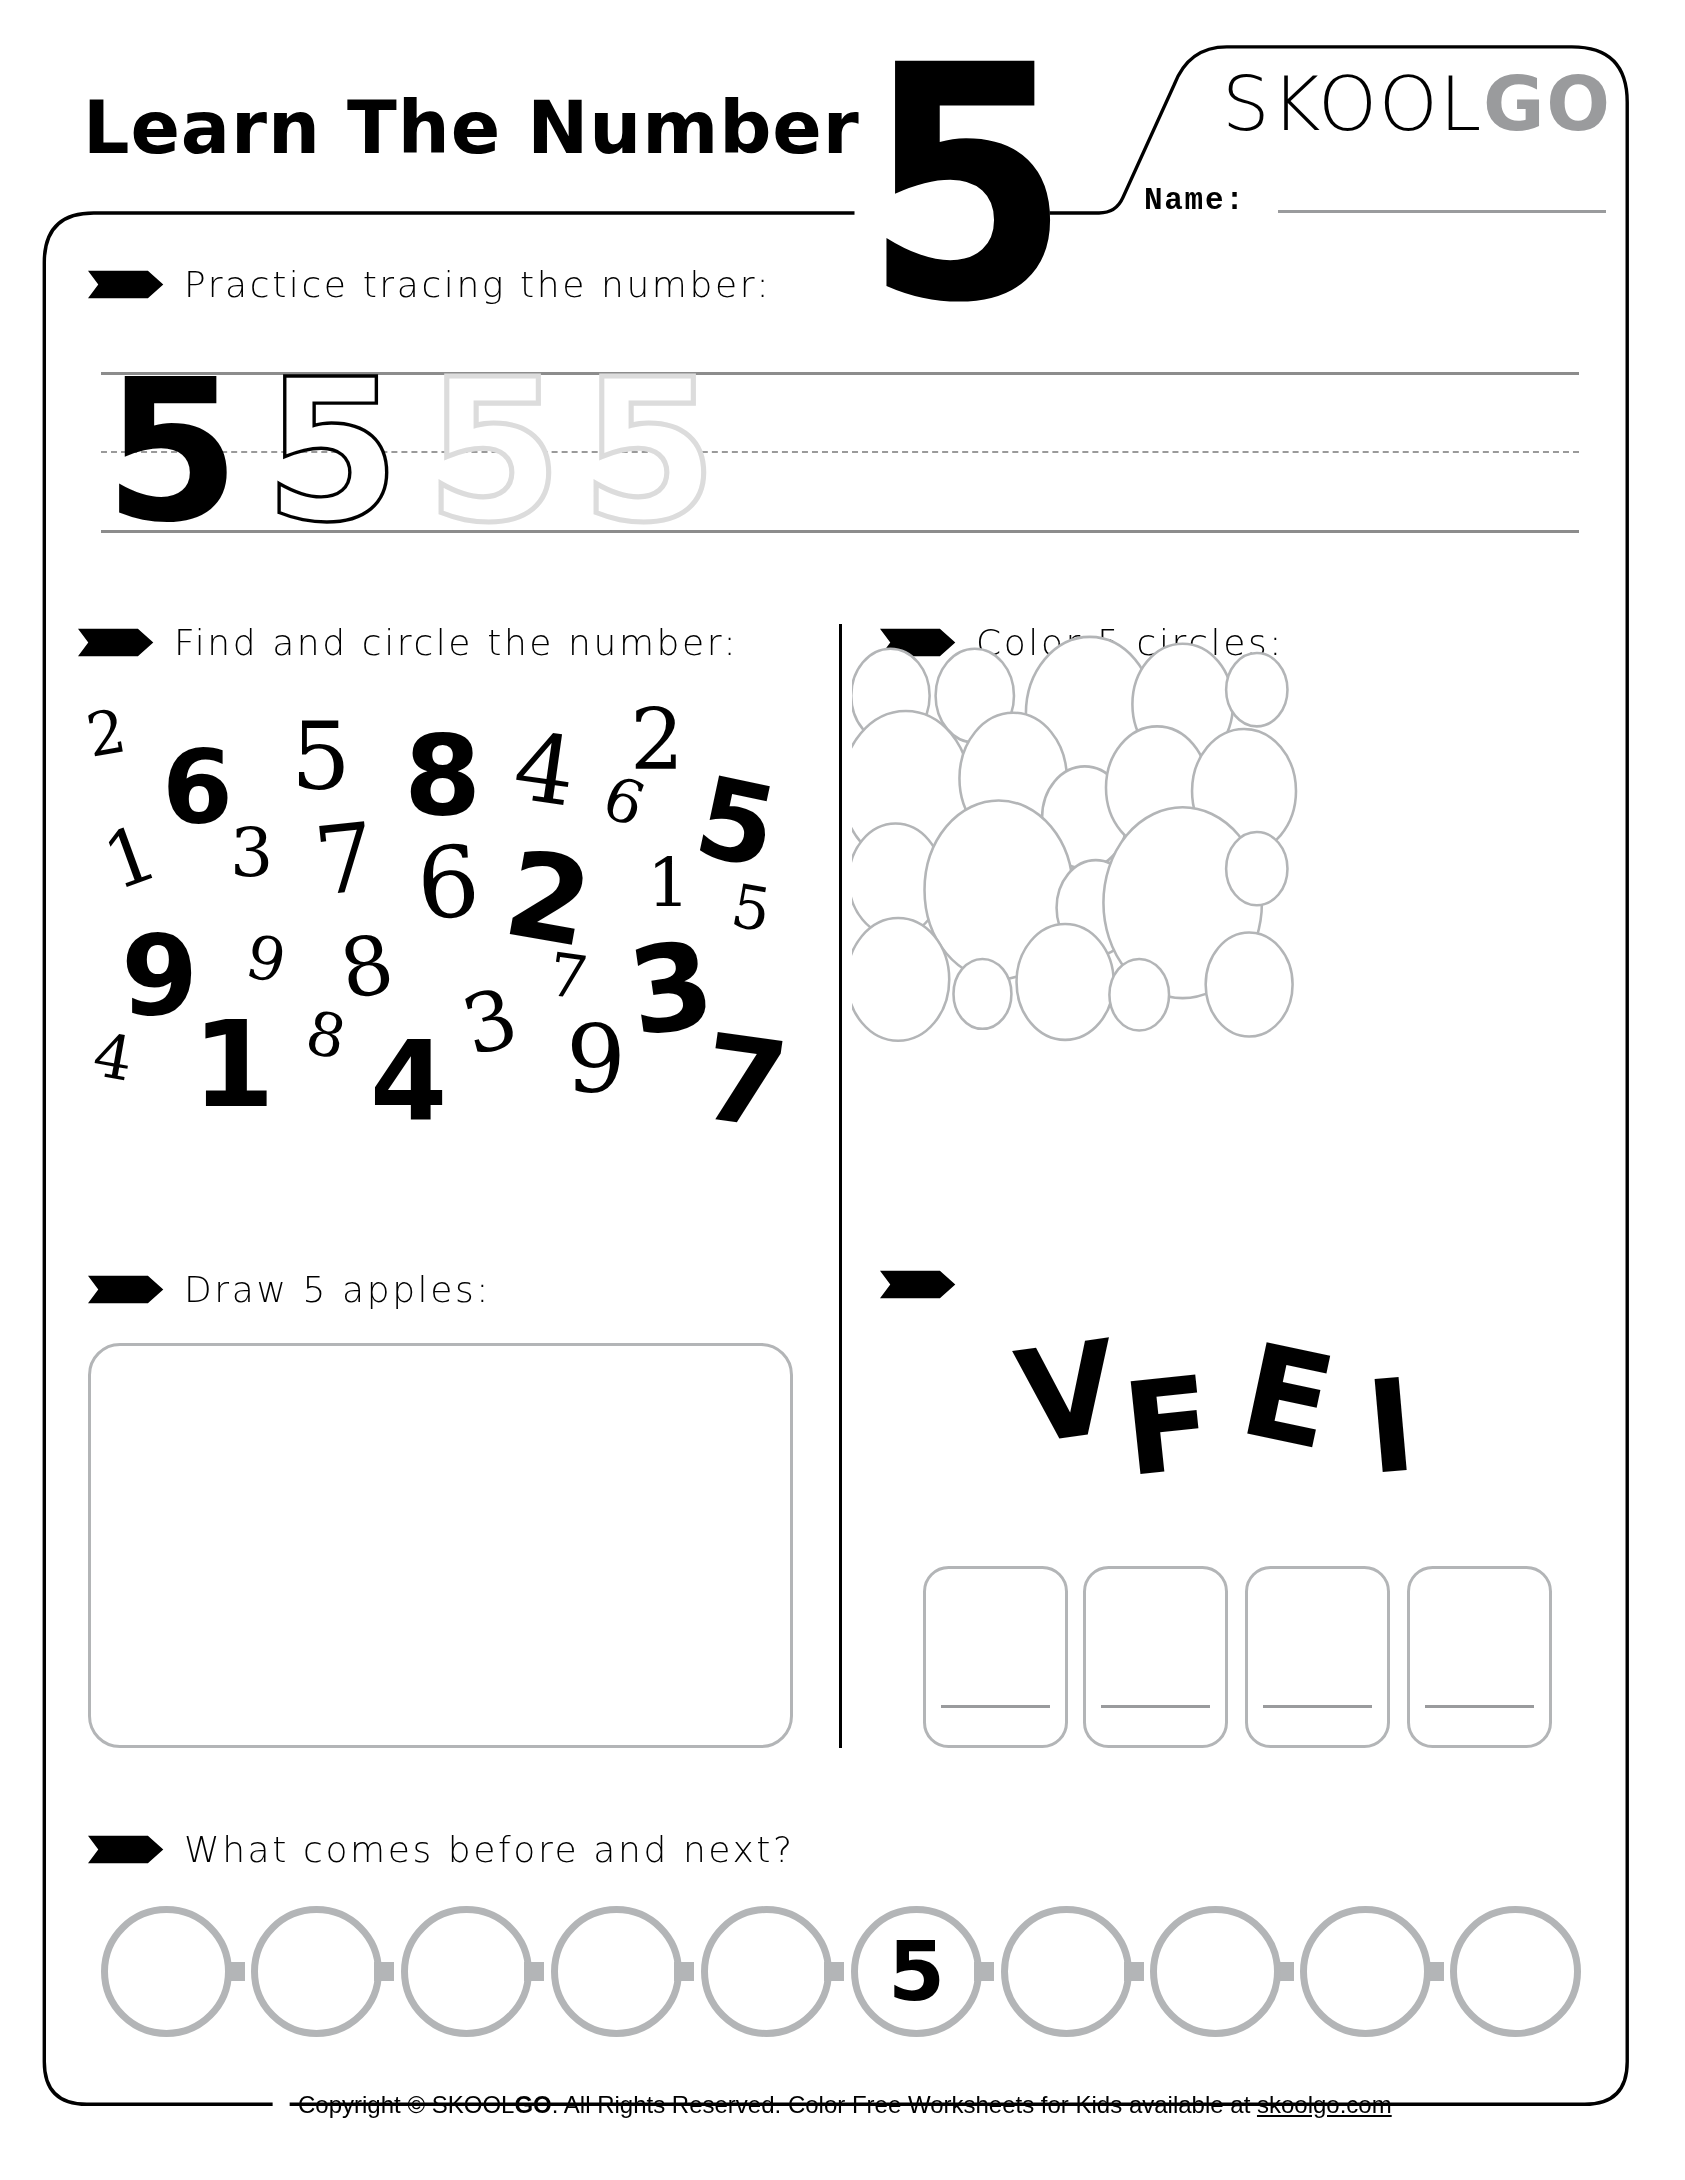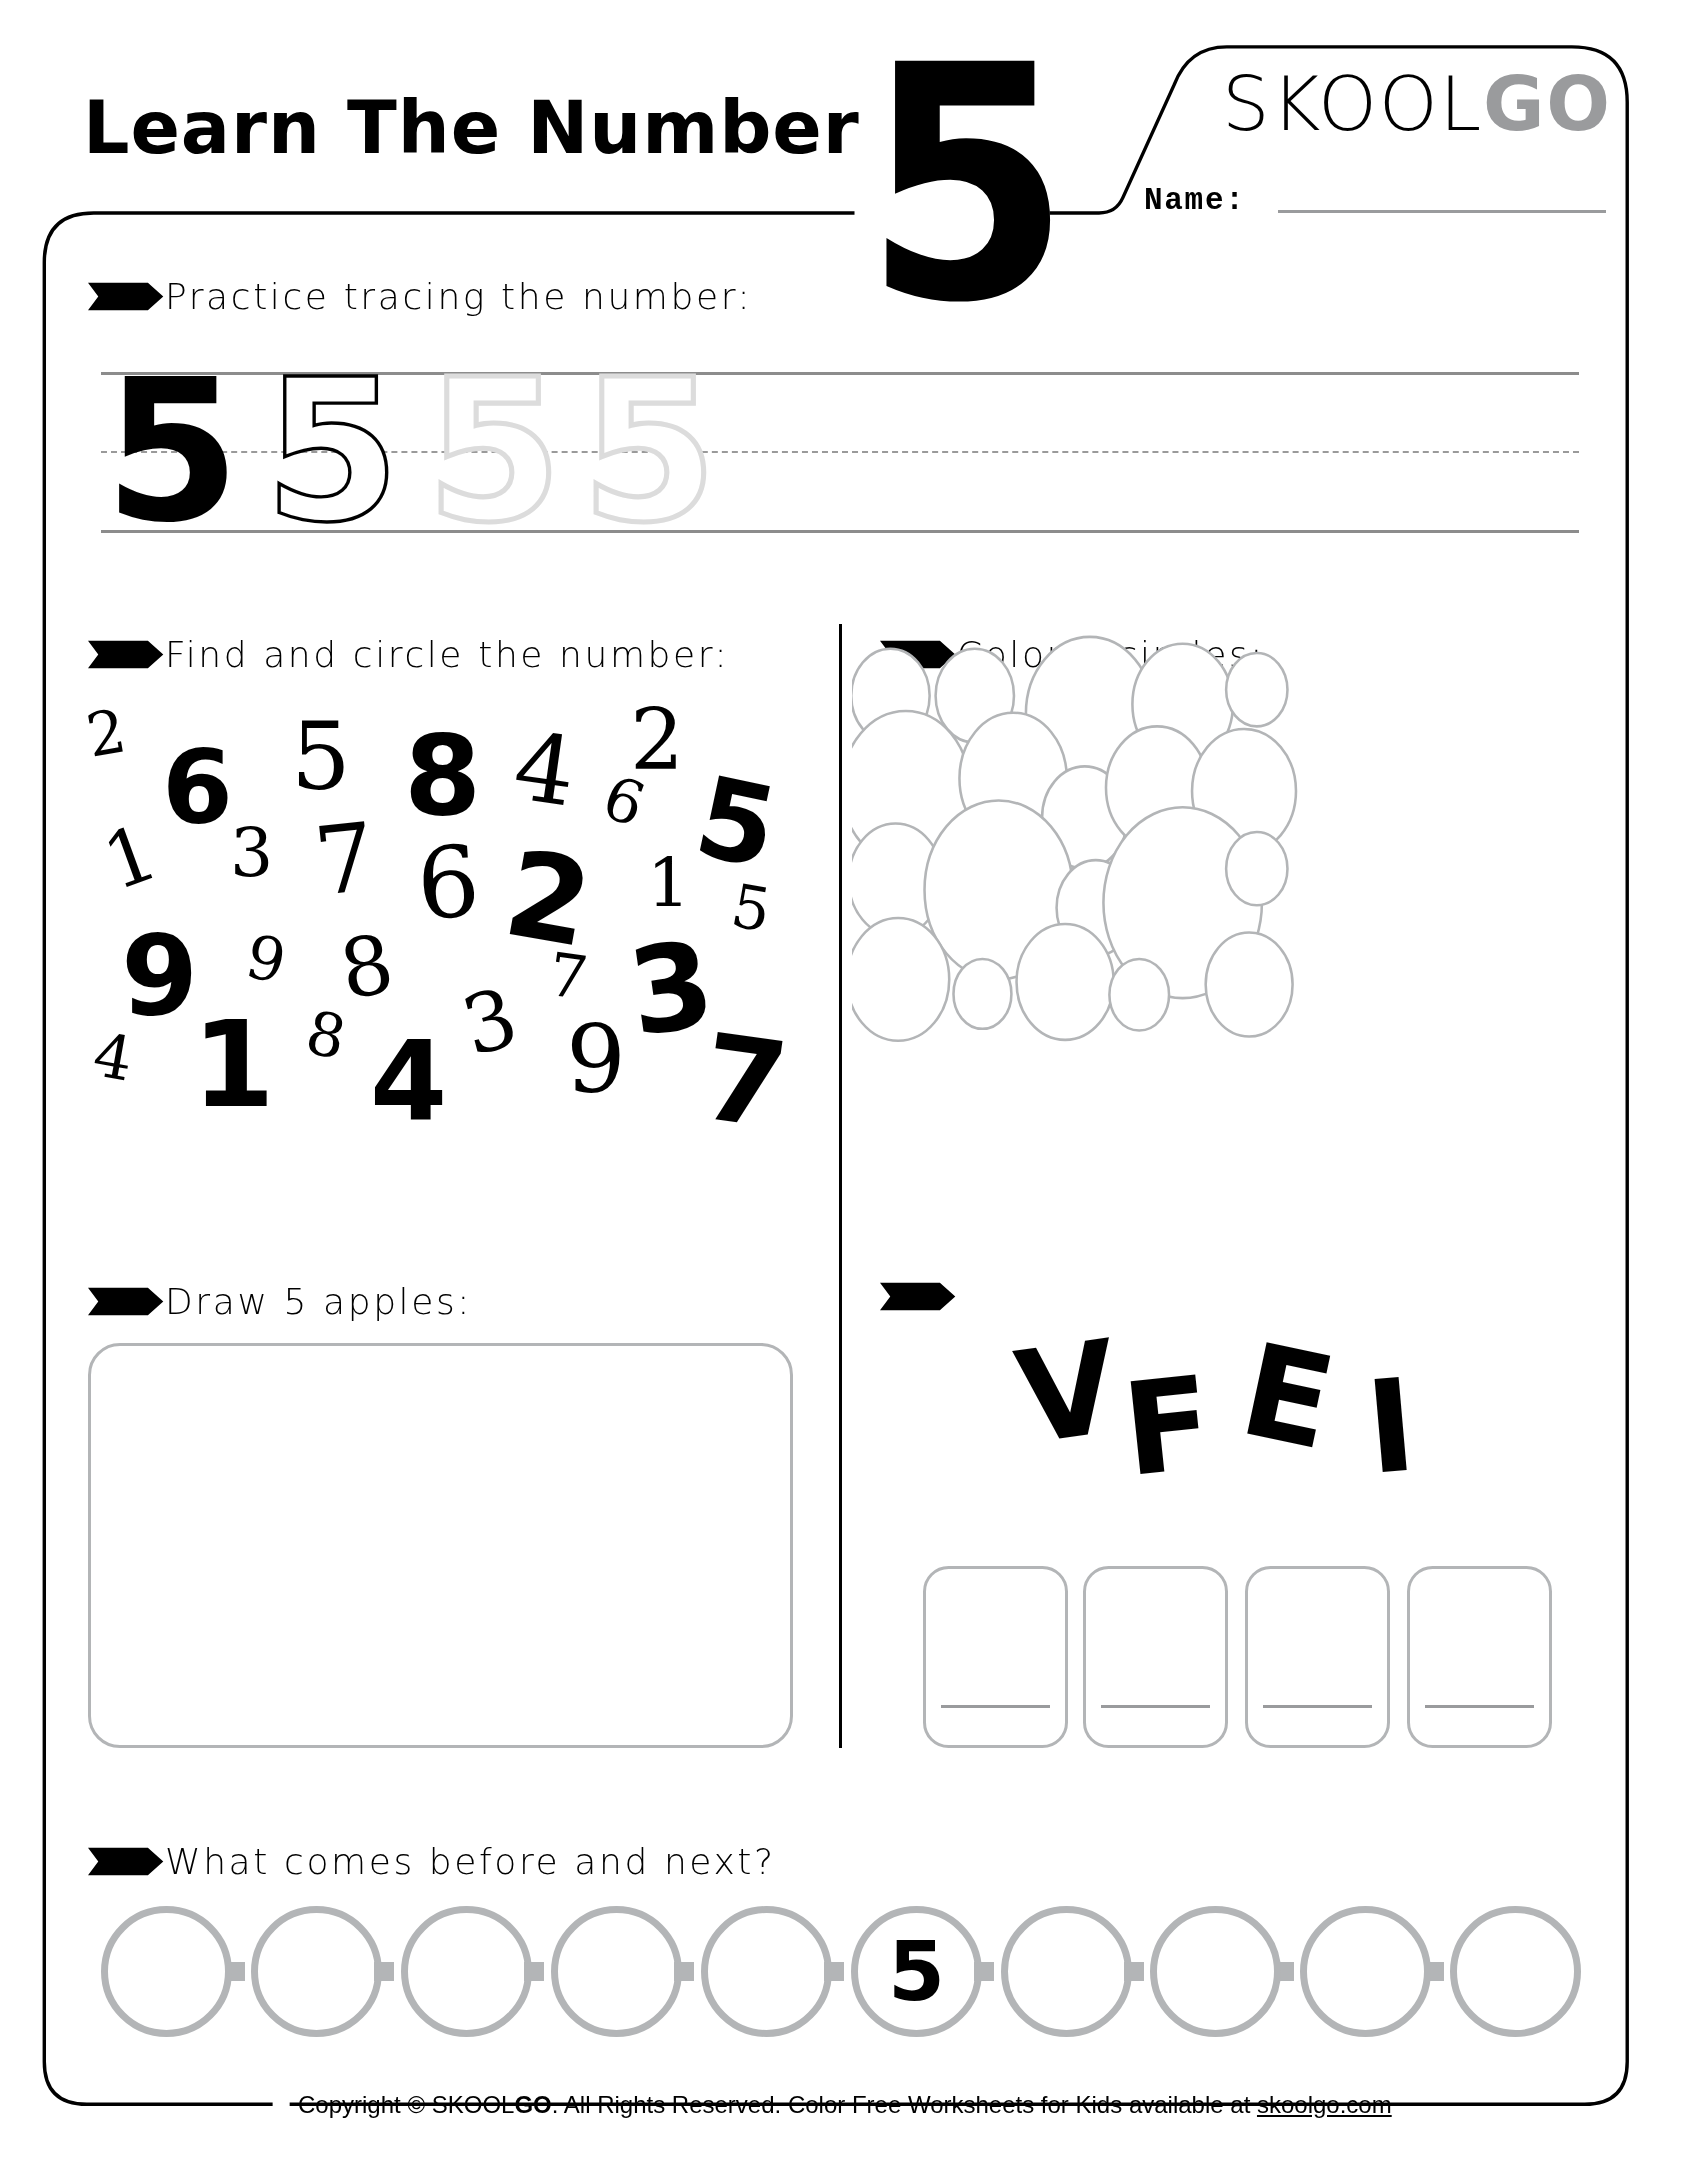--- a/index.html
+++ b/index.html
@@ -5,21 +5,21 @@
   html, body { margin: 0; padding: 0; background: #ffffff; }
   body { width: 1686px; height: 2181px; position: relative; overflow: hidden; font-family: "DejaVu Sans", sans-serif; color: #000; }
   .abs { position: absolute; }
   #frame { position: absolute; left: 0; top: 0; width: 1686px; height: 2181px; }
   .title { left: 83px; top: 85px; font-family: "DejaVu Sans", sans-serif; font-weight: bold; font-size: 73px; letter-spacing: 0.9px; white-space: nowrap; }
   .bignum { left: 856px; top: 44px; font-family: "DejaVu Sans", sans-serif; font-weight: bold; font-size: 324px; line-height: 281px; width: 187px; text-align: center; letter-spacing: -8.5px; transform: scaleX(0.92); }
   .logo { left: 1222px; top: 66px; font-family: "DejaVu Sans", sans-serif; font-size: 75px; font-weight: 200; letter-spacing: 1.7px; white-space: nowrap; line-height: 77px; }
   .logo .go { color: #9a9b9d; font-weight: bold; }
   .name-label { left: 1144px; top: 183px; font-size: 31px; font-weight: bold; letter-spacing: 1.7px; font-family: Liberation Mono, monospace; }
   .name-line { left: 1278px; top: 210px; width: 328px; height: 2.6px; background: #9a9b9d; }
-  .heading { display: flex; align-items: center; white-space: nowrap; margin-top: 12px; }
+  .heading { display: flex; align-items: center; gap: 19px; white-space: nowrap; }
   .heading .label { font-family: "DejaVu Sans", sans-serif; font-size: 36px; font-weight: 300; letter-spacing: 2.6px; }
   .trace-line { height: 2.6px; background: #8c8c8c; }
   .trace-dash { height: 0; border-top: 2.6px dashed #9a9a9a; }
   .trace-digit { font-family: "DejaVu Sans", sans-serif; font-weight: bold; font-size: 196px; line-height: 170px; }
   .numbers-field span { position: absolute; font-family: "DejaVu Serif", serif; }
   .numbers-field span.b { font-family: "DejaVu Sans", sans-serif; font-weight: bold; }
   .divider { left: 839px; top: 624px; width: 3.4px; height: 1124px; background: #000; }
   .apple-box { left: 88px; top: 1343px; width: 705px; height: 405px; border: 3.4px solid #b3b5b7; border-radius: 32px; box-sizing: border-box; }
   .letter { position: absolute; font-family: "DejaVu Sans", sans-serif; font-weight: bold; font-size: 128px; line-height: 128px; }
   .letter-box { position: absolute; width: 145px; height: 182px; border: 3.4px solid #b3b5b7; border-radius: 25.6px; box-sizing: border-box; }
@@ -54,21 +54,21 @@
   <span class="label">Practice tracing the number:</span>
 </div>
 <div class="abs trace-line" style="left:101px; top:372px; width:1478px;"></div>
 <div class="abs trace-dash" style="left:101px; top:451px; width:1478px;"></div>
 <div class="abs trace-line" style="left:101px; top:530px; width:1478px;"></div>
 <div class="abs trace-digit" style="left:104px; top:366px; color:#000;">5</div>
 <div class="abs trace-digit" style="left:264px; top:366px; color:#fff; -webkit-text-stroke:3.4px #000;">5</div>
 <div class="abs trace-digit" style="left:426px; top:366px; color:#fff; -webkit-text-stroke:5.1px #dcdcdc;">5</div>
 <div class="abs trace-digit" style="left:581px; top:366px; color:#fff; -webkit-text-stroke:5.1px #dcdcdc;">5</div>
 
-<div class="abs heading" style="left:88px; top:622px;align-items:center;">
+<div class="abs heading" style="left:78px; top:622px;align-items:center;">
   <svg width="77" height="31" viewBox="0 0 90 36">
       <path d="M0 2 L70 2 L88 18 L70 34 L0 34 L12 18 Z" fill="#000"></path>
     </svg>
   <span class="label">Find and circle the number:</span>
 </div>
 <div class="abs numbers-field" style="left:68px; top:681px; width:750px; height:545px;">
   <span style="left:19px; top:17px; font-size:60px; transform:rotate(-10deg);">2</span>
   <span class="b" style="left:94px; top:47px; font-size:102px;">6</span>
   <span style="left:223px; top:21px; font-size:94px;">5</span>
   <span class="b" style="left:336px; top:30px; font-size:111px;">8</span>

